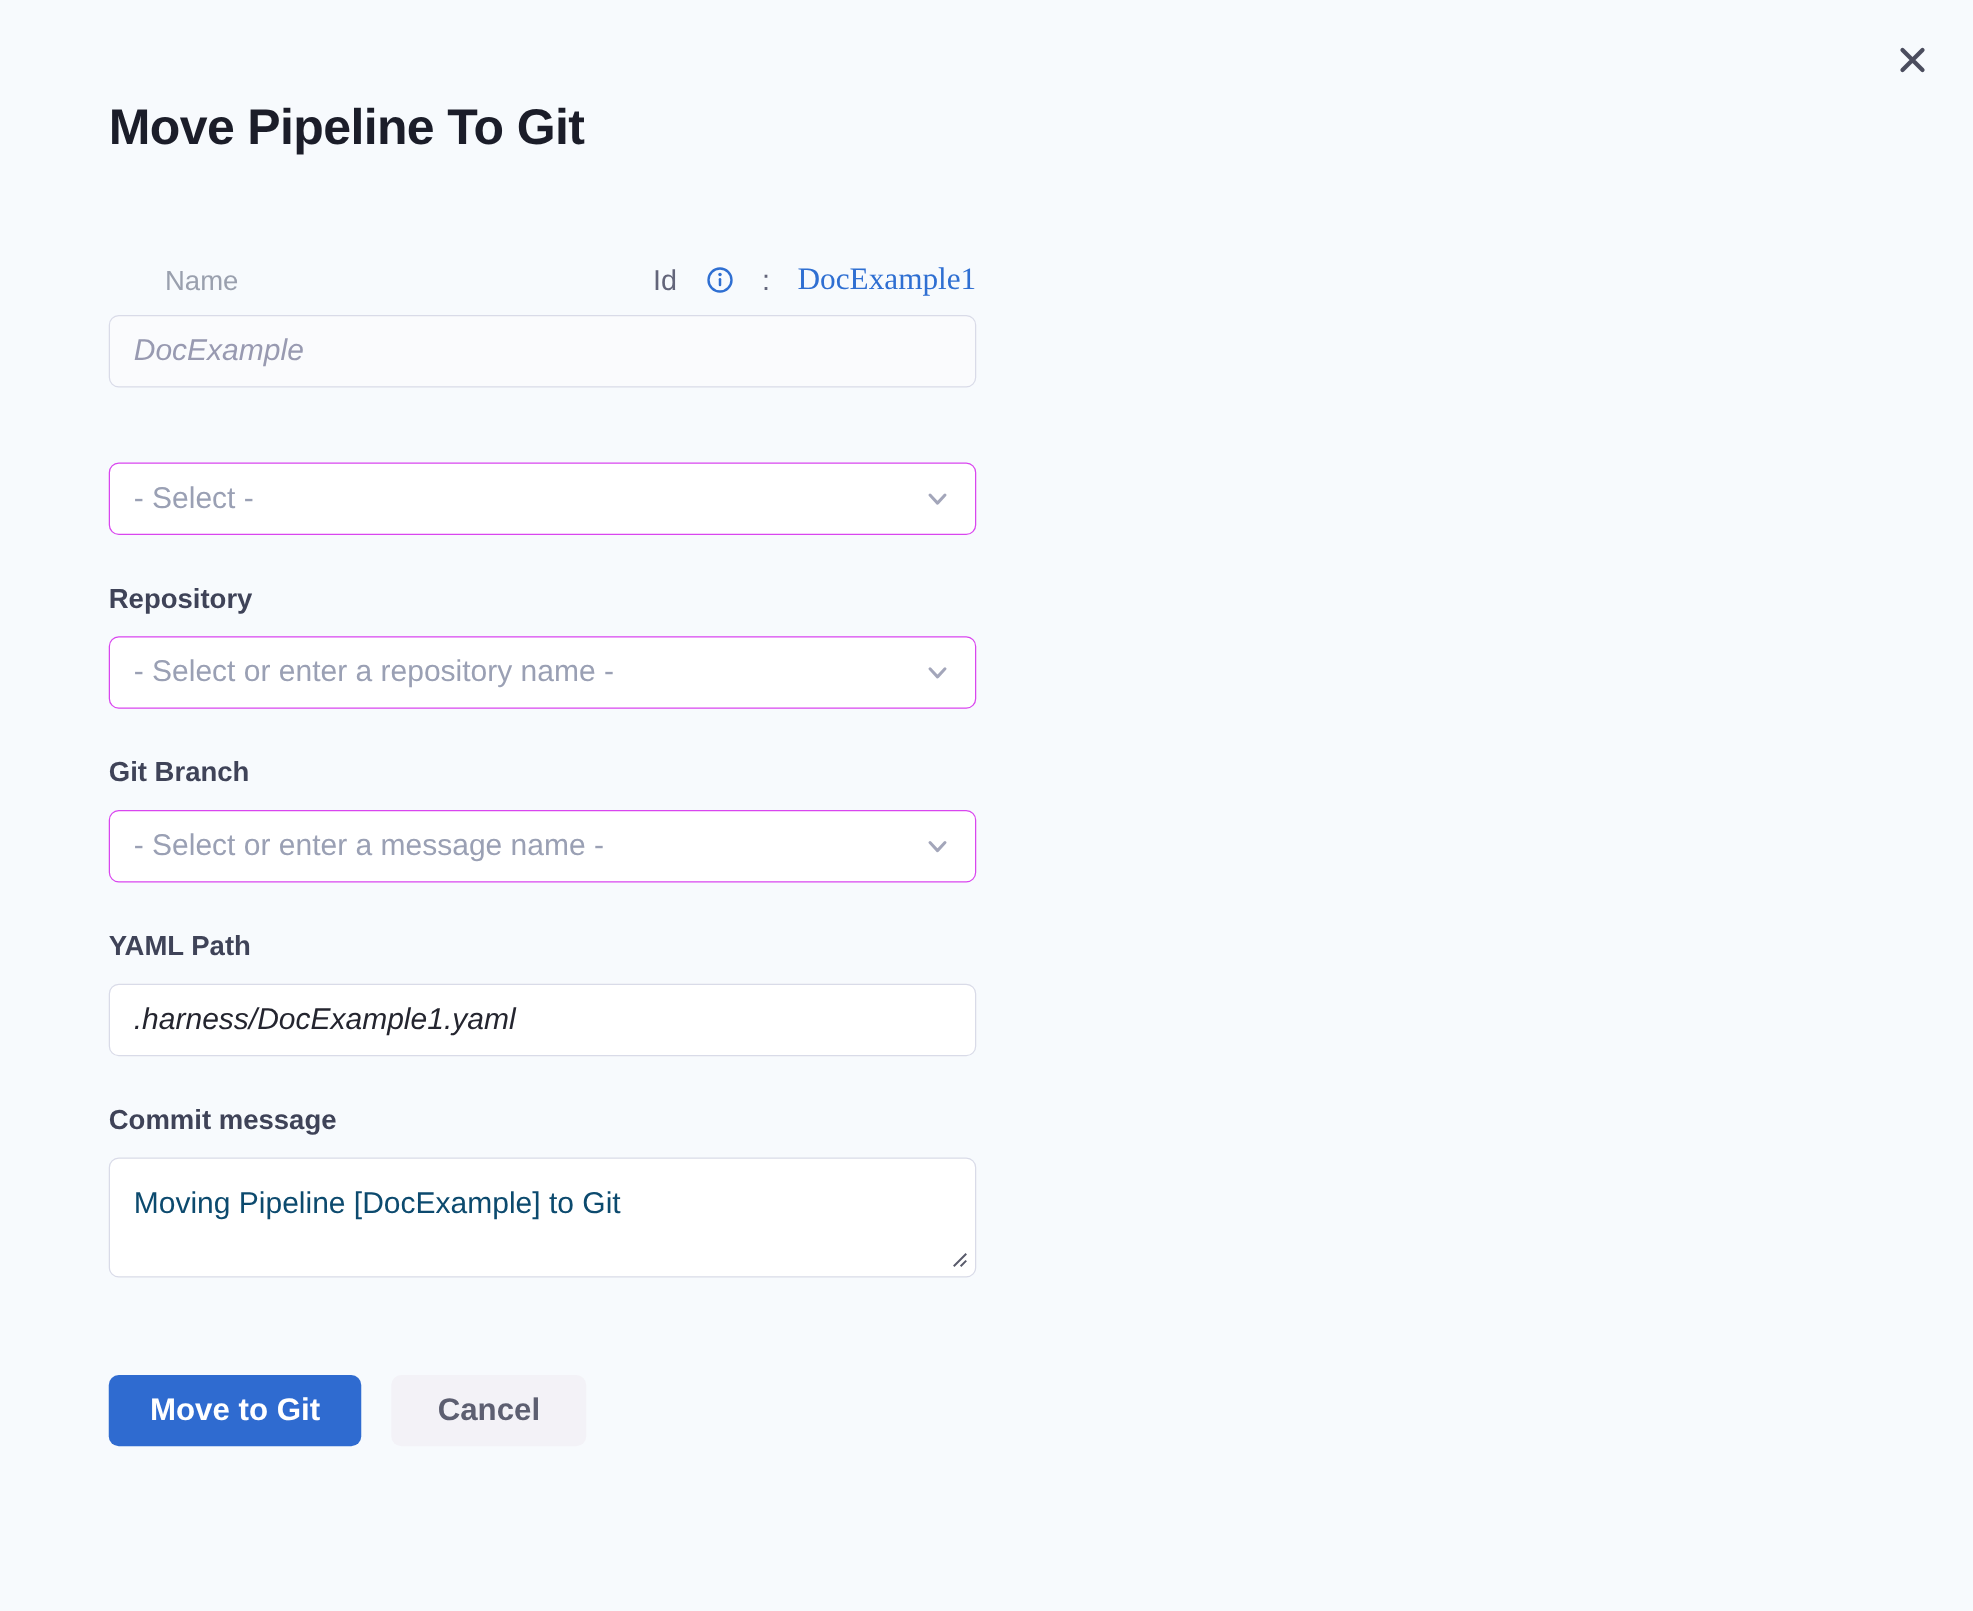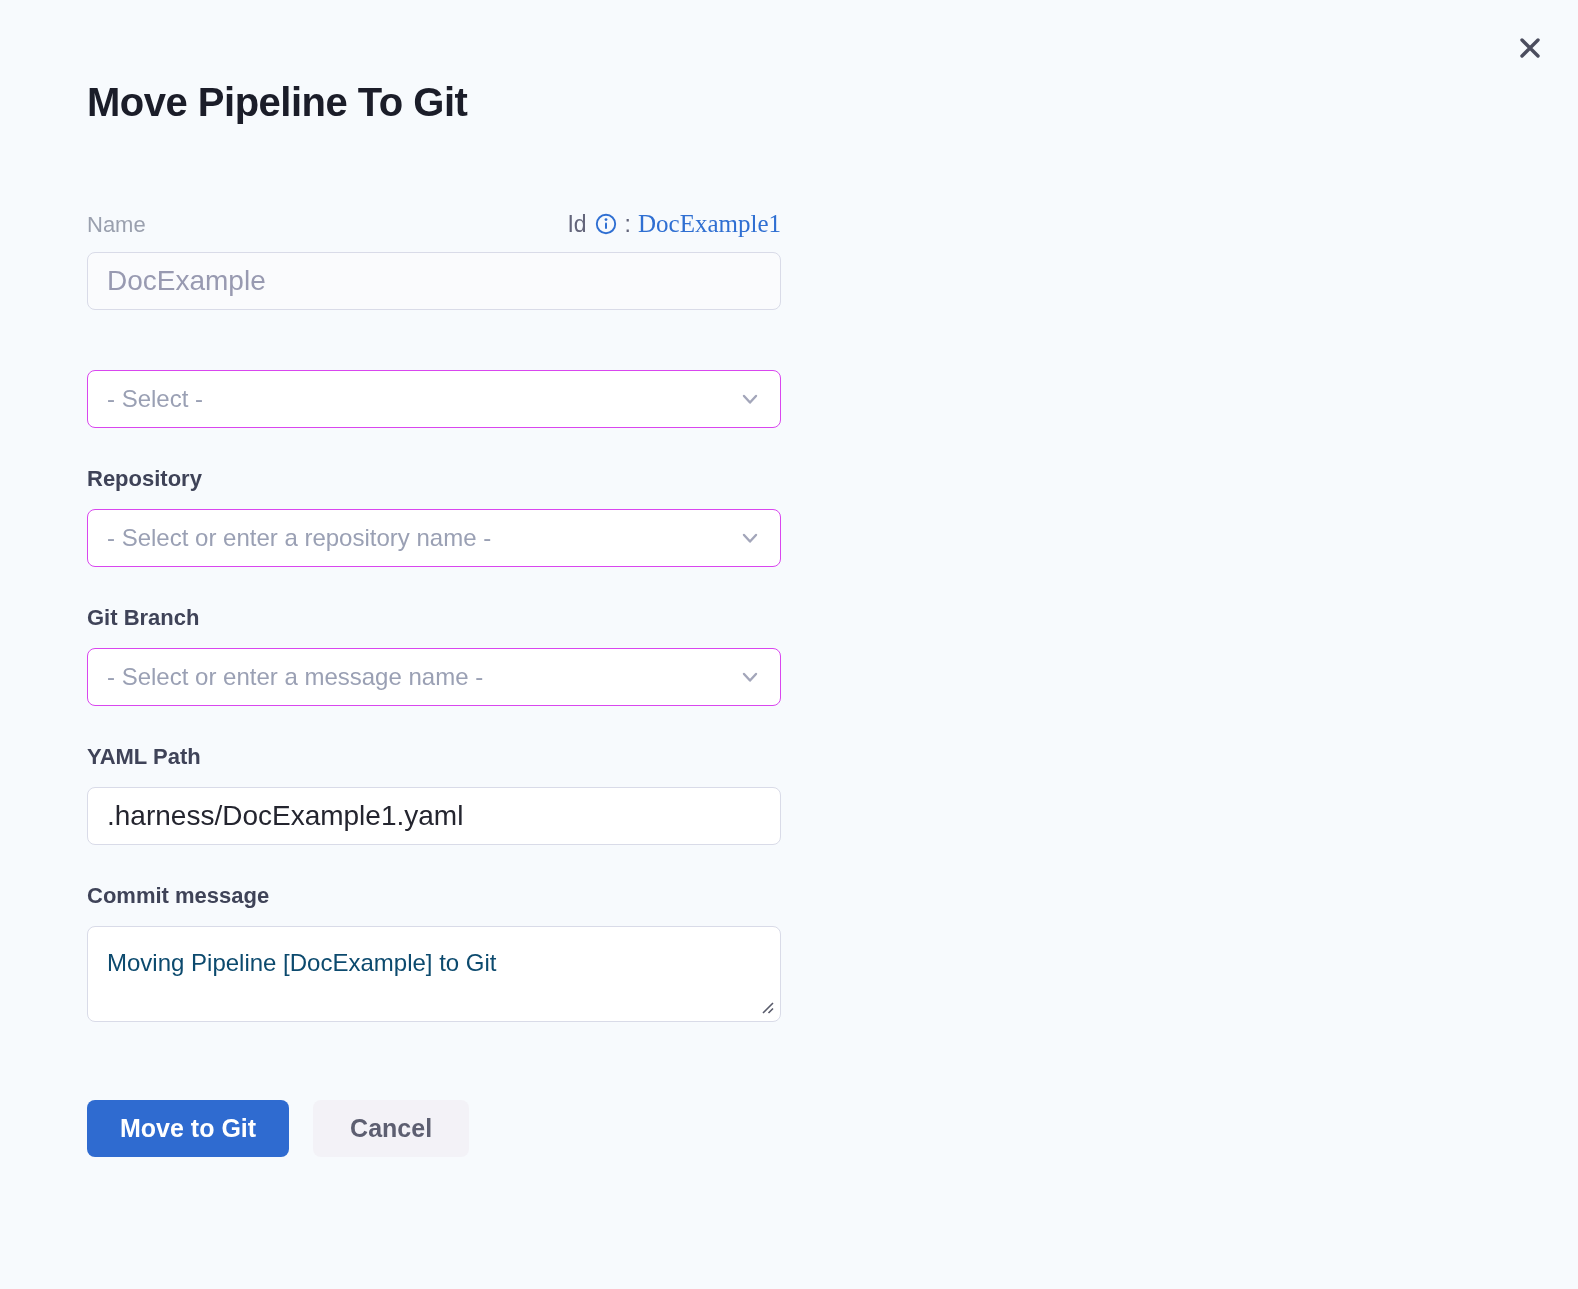--- a/index.html
+++ b/index.html
@@ -40,38 +40,40 @@
   }
 
   .form { width: 694px; margin: 84px 0 0 87px; }
 
   .name-row {
     display: flex;
     justify-content: space-between;
     align-items: flex-end;
     margin-bottom: 14px;
     height: 28px;
+    margin-left: 45px;
   }
   .label-muted { font-size: 22px; color: #9aa0ae; font-weight: 500; }
-  .id-row { display: flex; align-items: center; gap: 7px; }
+  .id-row { display: flex; align-items: center; gap: 22px; }
   .id-label { font-size: 23px; color: #63657a; }
   .id-sep { font-size: 23px; color: #63657a; }
   .id-link { font-size: 25px; color: #2f6fd2; text-decoration: none; cursor: pointer; font-family: Liberation Serif, serif; }
 
   .text-input {
     width: 100%;
     height: 58px;
     border: 1px solid #d9dbe8;
     border-radius: 8px;
     padding: 12px 19px;
     font-family: "Liberation Sans", sans-serif;
-    font-size: 28px;
+    font-size: 24px;
     color: #24252f;
     background: #ffffff;
     outline: none;
+    font-style: italic;
   }
   .name-input { background: #fafbfd; color: #989ab1; margin-bottom: 60px; }
 
   .group { margin-bottom: 38px; }
   .field-label {
     display: block;
     font-size: 22px;
     color: #3f4358;
     font-weight: 600;
     margin-bottom: 17px;

